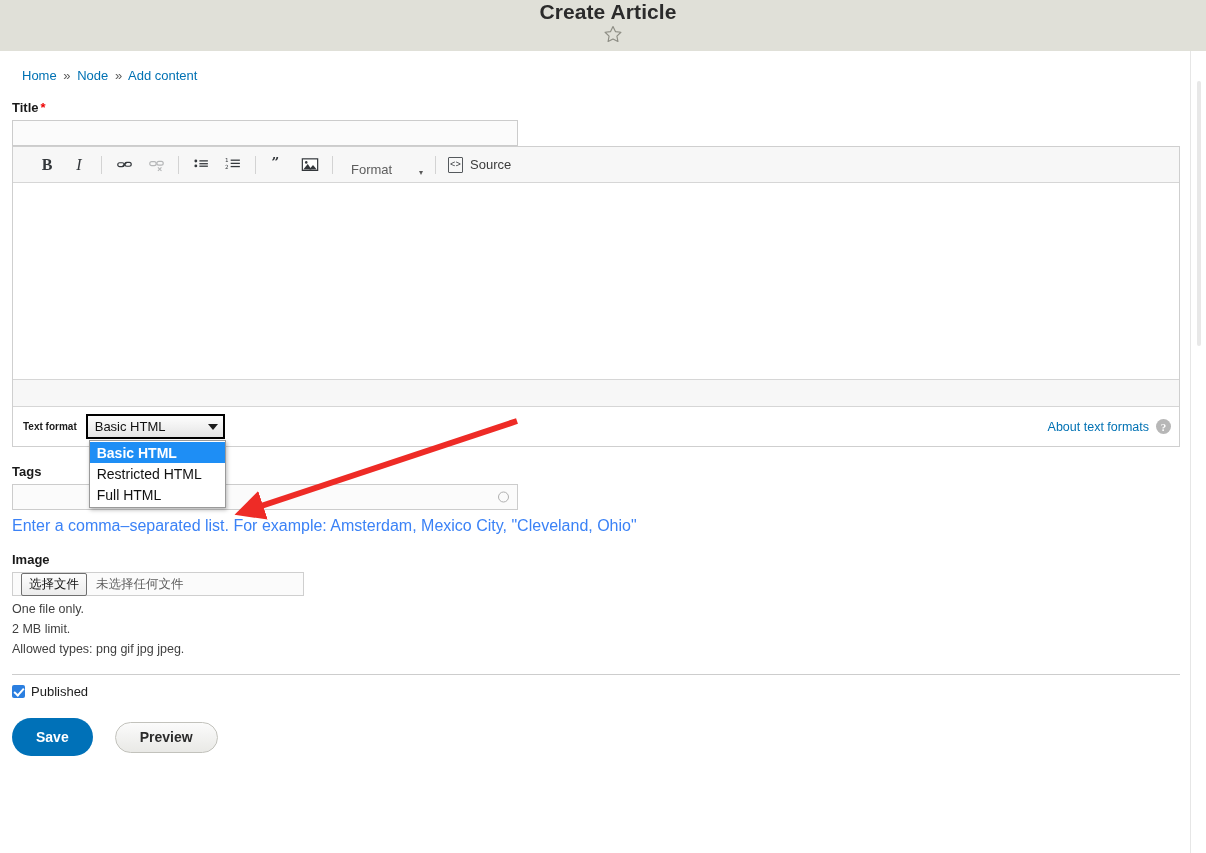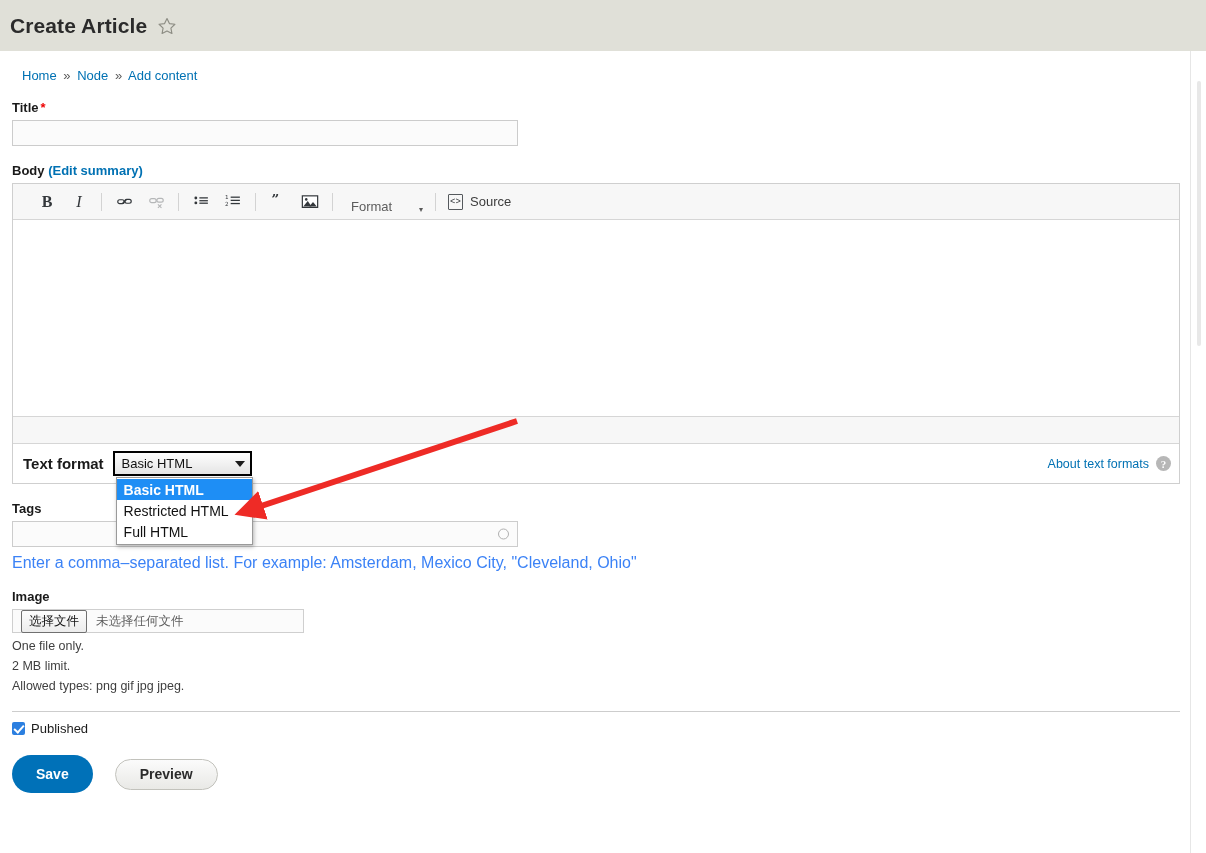--- a/index.html
+++ b/index.html
@@ -11,20 +11,21 @@
     overflow: hidden;
   }
 
   
   .page-header {
     height: 51px;
     background: #e0e0d8;
     display: flex;
     align-items: center;
     padding-left: 10px;
+    flex-direction: column;
   }
   .page-title {
     font-size: 21px;
     font-weight: bold;
     color: #2b2b2b;
     letter-spacing: .1px;
   }
   .star-icon {
     margin-left: 10px;
     display: inline-flex;
@@ -144,21 +145,21 @@
   .editor-footer {
     height: 39px;
     background: #ffffff;
     display: flex;
     align-items: center;
     justify-content: space-between;
     padding: 0 8px 0 10px;
   }
   .tf-left { display: flex; align-items: center; gap: 9px; }
   .tf-label {
-    font-size: 15px;
+    font-size: 10px;
     font-weight: bold;
     color: #1a1a1a;
   }
   .about-formats {
     display: flex; align-items: center; gap: 7px;
     font-size: 12.5px;
   }
   .about-formats a { color: #0071b3; text-decoration: none; }
   .help-icon {
     width: 15px; height: 15px;
@@ -364,24 +365,20 @@
   <a href="#">Add content</a>
 </div>
 
 <div class="form-area">
 
   <div class="field-label">
     <span>Title</span><span class="req">*</span>
   </div>
   <input class="text-input" type="text" value="" style="">
 
-  <div class="field-label">
-    <span>Body</span>
-    <a href="#">(Edit summary)</a>
-  </div>
 
   <div class="editor">
     <div class="editor-toolbar">
       <div class="tb-btn bold">B</div>
       <div class="tb-btn italic">I</div>
       <div class="tb-sep"></div>
       <div class="tb-btn">
         <svg width="17" height="17" viewBox="0 0 24 24">
           <path d="M9.5 14.5 14.5 9.5" stroke="#33373b" stroke-width="1.8" fill="none"></path>
           <rect x="2.5" y="9.5" width="9" height="5.5" rx="2.7" stroke="#33373b" stroke-width="1.7" fill="none"></rect>

